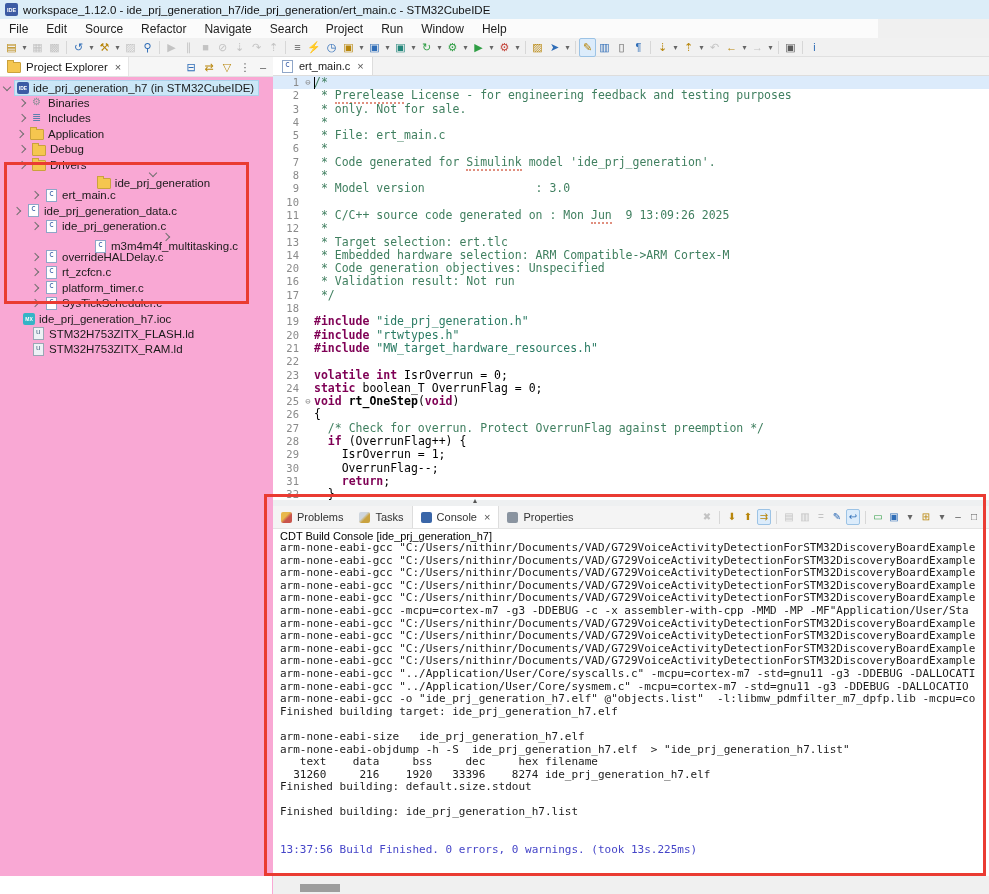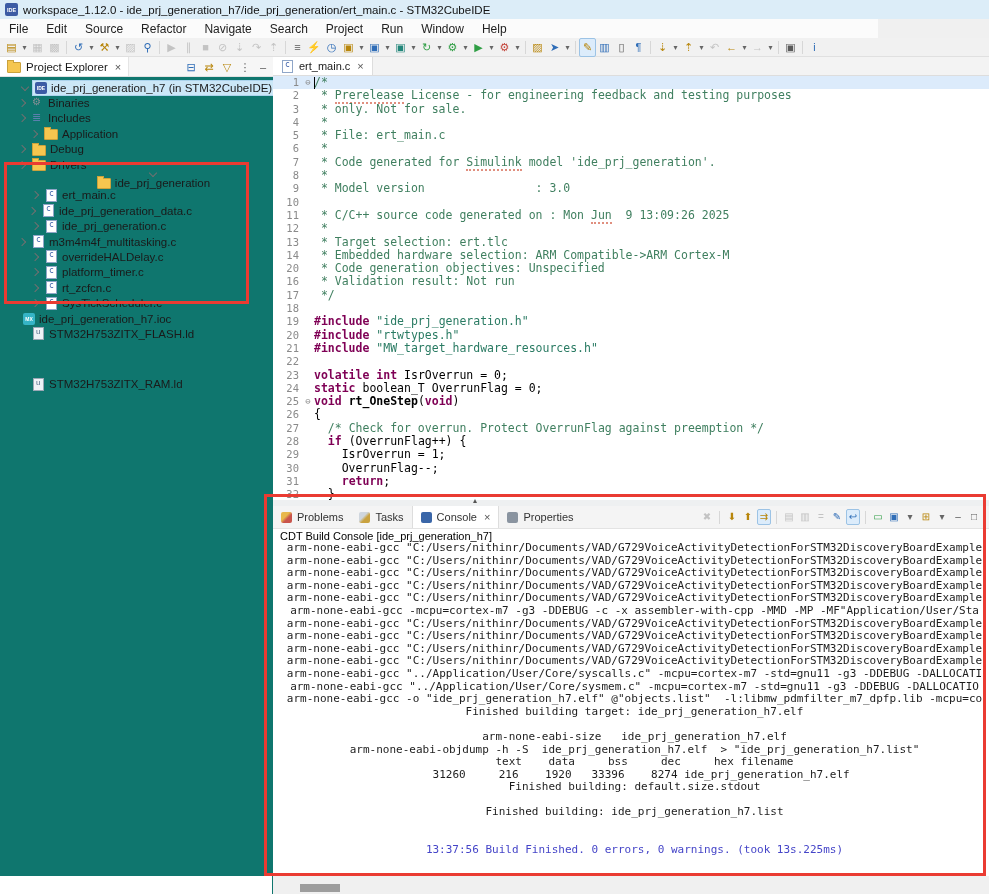--- a/index.html
+++ b/index.html
@@ -16,21 +16,21 @@
   .menu-item{padding:0 9px;height:100%;display:flex;align-items:center;}
   .toolbar{position:absolute;left:0;top:38px;width:989px;height:19px;background:#f1f1f1;
            border-bottom:1px solid #e0e0e0;display:flex;align-items:center;padding-left:3px;box-sizing:border-box;}
   .tbi{width:17px;text-align:center;font-size:11px;line-height:17px;flex:none;}
   .tbi.drop{width:9px;font-size:8px;color:#666;}
   .tbi.sel{background:#dcecfb;border:1px solid #9cc3e5;border-radius:2px;box-sizing:border-box;}
   .tsep{width:1px;height:13px;background:#d7d7d7;margin:0 3px;flex:none;}
   .c-gold{color:#b8860b}.c-blue{color:#2f6db7}.c-green{color:#2f9e44}.c-red{color:#c4473d}
   .c-dis{color:#c3c3c3}.c-dark{color:#5a5a5a}.c-teal{color:#22867a}
   
-  .explorer{position:absolute;left:0;top:57px;width:293px;height:837px;background:#0f766e;
+  .explorer{position:absolute;left:0;top:57px;width:293px;height:837px;background:#f9a8d4;
             border-right:1px solid #cfcfcf;box-sizing:border-box;}
   .view-header{height:19px;background:#f6f6f6;border-bottom:1px solid #e2e2e2;display:flex;align-items:center;font-size:11.5px;}
   .view-tab{display:flex;align-items:center;gap:5px;padding:0 7px;background:#fff;height:100%;
             border-right:1px solid #e5e5e5;}
   .vh-icons{margin-left:auto;display:flex;align-items:center;gap:6px;padding-right:5px;font-size:10px;}
   .vh-icons .tbi{width:12px;line-height:12px;}
   .tree{padding-top:3px;font-size:11.5px;white-space:nowrap;}
   .trow{display:flex;align-items:center;height:15.4px;}
   .chev{width:5px;height:5px;border-right:1.2px solid #707070;border-bottom:1.2px solid #707070;
         margin:0 5px 0 2px;flex:none;}
@@ -84,21 +84,21 @@
   .ctab.active{background:#fff;border-left:1px solid #ddd;border-right:1px solid #ddd;}
   .cti{width:11px;height:11px;border-radius:2px;flex:none;}
   .cti-problems{background:linear-gradient(135deg,#e8b84b 40%,#c9544c 60%);}
   .cti-tasks{background:linear-gradient(135deg,#cfd6de 40%,#c9a23f 60%);}
   .cti-console{background:#3a66a8;}
   .cti-properties{background:#8a94a0;}
   .c-icons{margin-left:auto;display:flex;align-items:center;gap:2px;padding-right:8px;}
   .c-icons .tbi{width:14px;font-size:10px;line-height:14px;}
   .csubtitle{height:13px;font-size:11px;padding-left:7px;color:#000;display:flex;align-items:center;}
   .cbody{font-family:"DejaVu Sans Mono",monospace;font-size:11px;line-height:12.6px;
-         padding-left:7px;white-space:pre;overflow:hidden;height:330px;color:#1c1c1c;text-align:center;}
+         padding-left:7px;white-space:pre;overflow:hidden;height:330px;color:#1c1c1c;}
   .cline{height:12.6px;}
   .cline.info{color:#4545c8;}
   
   .bottombar{position:absolute;left:273px;top:876px;width:716px;height:18px;background:#f0f0f0;}
   .hthumb{position:absolute;left:27px;top:8px;width:40px;height:8px;background:#9d9d9d;}
   .belowtree{position:absolute;left:0;top:876px;width:272px;height:18px;background:#fff;}
   
   .ann{position:absolute;border:3px solid #ea3b32;box-sizing:border-box;z-index:50;pointer-events:none;}
 </style>
 </head>
@@ -197,42 +197,42 @@
       <div class="vh-icons" id="explorer-icons">
           <span class="tbi c-blue">⊟</span>
           <span class="tbi c-gold">⇄</span>
           <span class="tbi c-gold">▽</span>
           <span class="tbi c-dark">⋮</span>
           <span class="tbi c-dark">–</span>
           <span class="tbi c-dark">□</span>
         </div>
     </div>
     <div class="tree" id="tree">
-        <div class="trow" style="padding-left: 20px;">
+        <div class="trow" style="padding-left: 2px;">
           <span class="chev open"></span>
           <span class="rowbody selected">
             <span class="ti ti-proj"></span>
             <span class="tlabel">ide_prj_generation_h7 (in STM32CubeIDE)</span>
           </span>
         </div>
         <div class="trow" style="padding-left: 17px;">
           <span class="chev closed"></span>
           <span class="rowbody">
             <span class="ti ti-binaries"></span>
             <span class="tlabel">Binaries</span>
           </span>
         </div>
         <div class="trow" style="padding-left: 17px;">
           <span class="chev closed"></span>
           <span class="rowbody">
             <span class="ti ti-includes"></span>
             <span class="tlabel">Includes</span>
           </span>
         </div>
-        <div class="trow" style="padding-left: 29px;">
+        <div class="trow" style="padding-left: 15px;">
           <span class="chev closed"></span>
           <span class="rowbody">
             <span class="ti ti-folder"></span>
             <span class="tlabel">Application</span>
           </span>
         </div>
         <div class="trow" style="padding-left: 17px;">
           <span class="chev closed"></span>
           <span class="rowbody">
             <span class="ti ti-folder"></span>
@@ -253,60 +253,60 @@
             <span class="tlabel">ide_prj_generation</span>
           </span>
         </div>
         <div class="trow" style="padding-left: 30px;">
           <span class="chev closed"></span>
           <span class="rowbody">
             <span class="ti ti-cfile"></span>
             <span class="tlabel">ert_main.c</span>
           </span>
         </div>
-        <div class="trow" style="padding-left: 27px;">
+        <div class="trow" style="padding-left: 12px;">
           <span class="chev closed"></span>
           <span class="rowbody">
             <span class="ti ti-cfile"></span>
             <span class="tlabel">ide_prj_generation_data.c</span>
           </span>
         </div>
         <div class="trow" style="padding-left: 30px;">
           <span class="chev closed"></span>
           <span class="rowbody">
             <span class="ti ti-cfile"></span>
             <span class="tlabel">ide_prj_generation.c</span>
           </span>
         </div>
-        <div class="trow" style="padding-left: 17px;">
+        <div class="trow" style="padding-left: 42px; flex-direction: column;">
           <span class="chev closed"></span>
           <span class="rowbody">
             <span class="ti ti-cfile"></span>
             <span class="tlabel">m3m4m4f_multitasking.c</span>
           </span>
         </div>
         <div class="trow" style="padding-left: 30px;">
           <span class="chev closed"></span>
           <span class="rowbody">
             <span class="ti ti-cfile"></span>
             <span class="tlabel">overrideHALDelay.c</span>
           </span>
         </div>
         <div class="trow" style="padding-left: 30px;">
           <span class="chev closed"></span>
           <span class="rowbody">
             <span class="ti ti-cfile"></span>
+            <span class="tlabel">rt_zcfcn.c</span>
+          </span>
+        </div>
+        <div class="trow" style="padding-left: 30px;">
+          <span class="chev closed"></span>
+          <span class="rowbody">
+            <span class="ti ti-cfile"></span>
             <span class="tlabel">platform_timer.c</span>
-          </span>
-        </div>
-        <div class="trow" style="padding-left: 30px;">
-          <span class="chev closed"></span>
-          <span class="rowbody">
-            <span class="ti ti-cfile"></span>
-            <span class="tlabel">rt_zcfcn.c</span>
           </span>
         </div>
         <div class="trow" style="padding-left: 30px;">
           <span class="chev closed"></span>
           <span class="rowbody">
             <span class="ti ti-cfile"></span>
             <span class="tlabel">SysTickScheduler.c</span>
           </span>
         </div>
         <div class="trow" style="padding-left: 8px;">
@@ -316,21 +316,21 @@
             <span class="tlabel">ide_prj_generation_h7.ioc</span>
           </span>
         </div>
         <div class="trow" style="padding-left: 17px;">
           <span class="chev none"></span>
           <span class="rowbody">
             <span class="ti ti-ld"></span>
             <span class="tlabel">STM32H753ZITX_FLASH.ld</span>
           </span>
         </div>
-        <div class="trow" style="padding-left: 17px; margin-top: 35px;">
+        <div class="trow" style="padding-left: 17px;">
           <span class="chev none"></span>
           <span class="rowbody">
             <span class="ti ti-ld"></span>
             <span class="tlabel">STM32H753ZITX_RAM.ld</span>
           </span>
         </div>
       </div>
   </div>
 
   <div class="editor">

